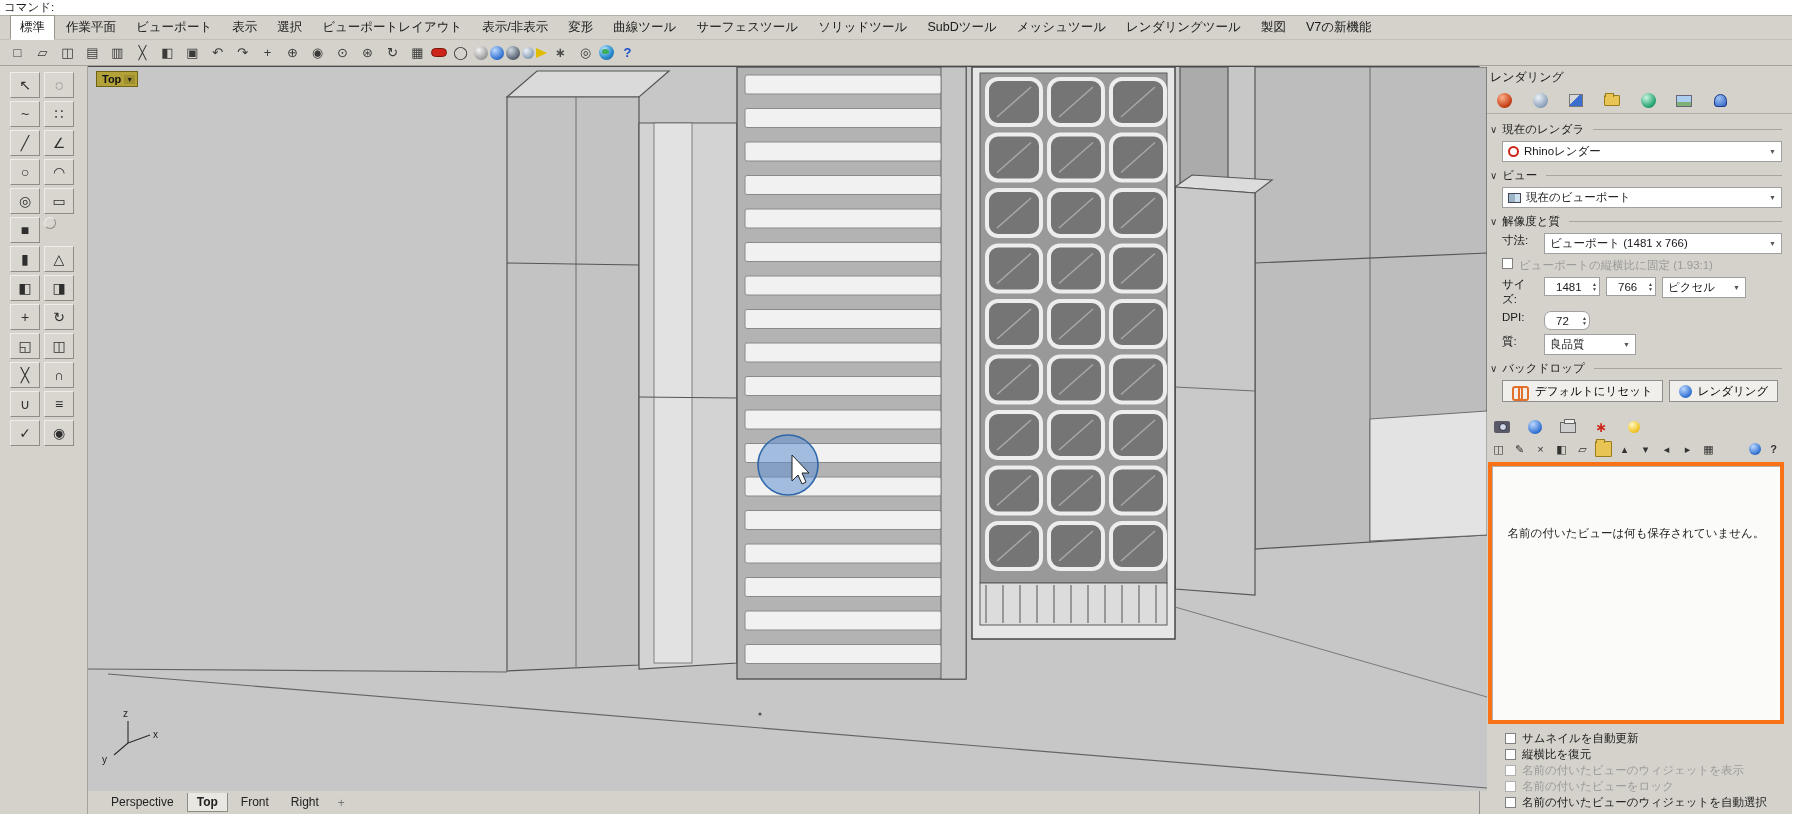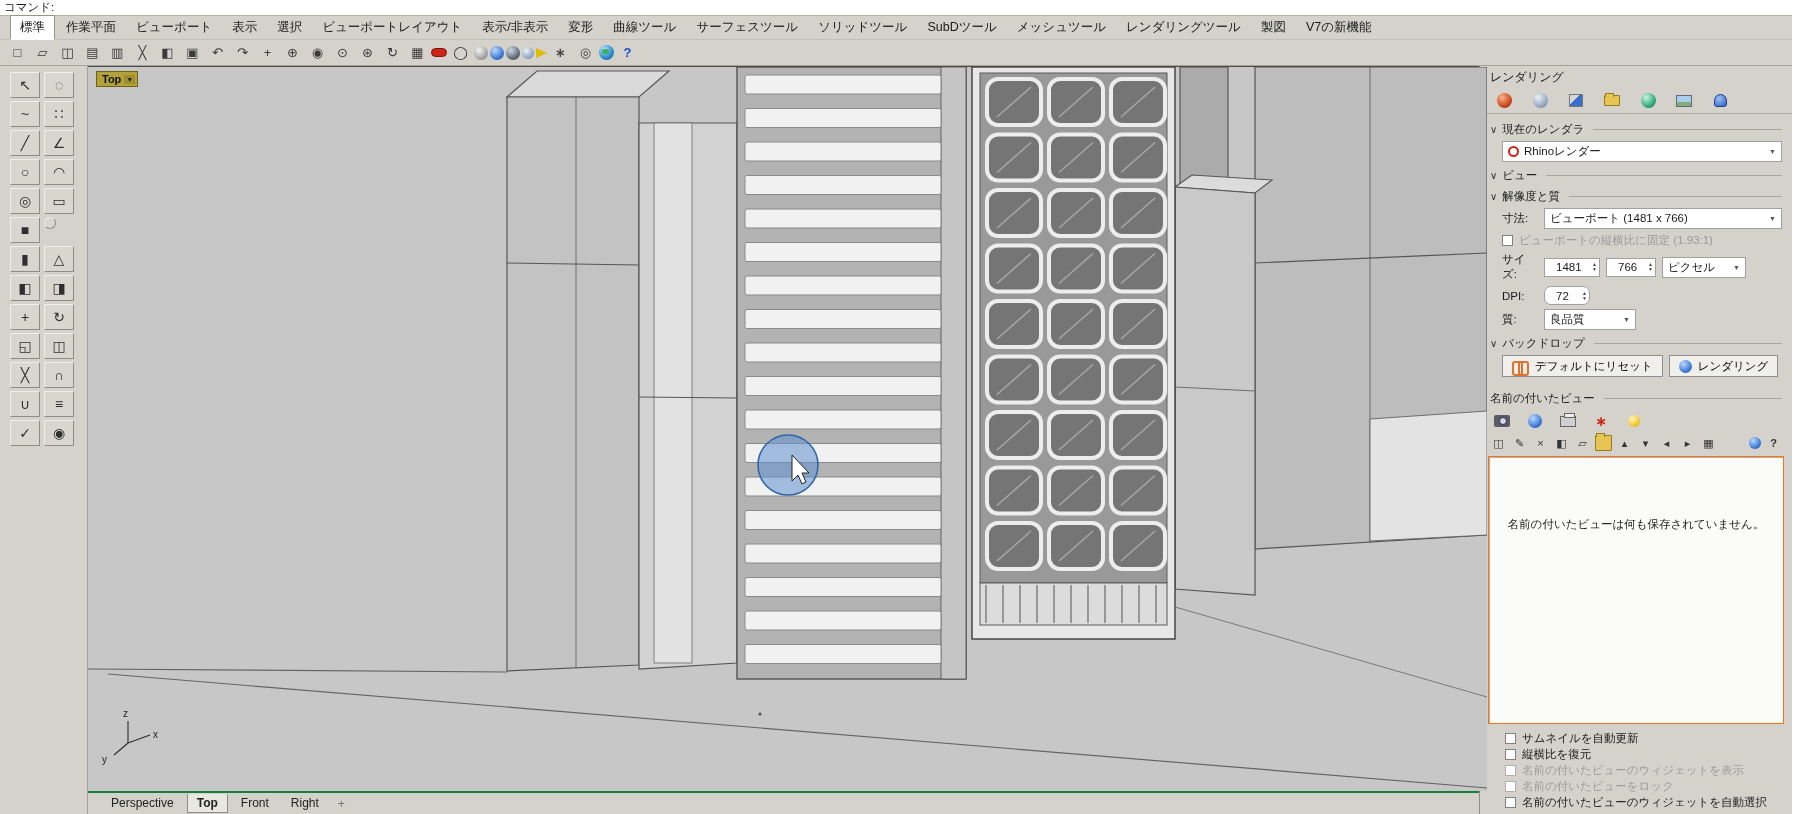--- a/index.html
+++ b/index.html
@@ -70,39 +70,39 @@
     font-size:14px; color:#2f2f2f; background:#d9d6cf;
     border:1px solid; border-color:#efede8 #8f8c85 #8f8c85 #efede8; }
 
   .center { flex:1; display:flex; flex-direction:column; min-width:0; }
   .viewport { position:relative; height:724px; background:#c7c7c7; border-top:1px solid #4a4a4a; }
   .vp-label { position:absolute; top:4px; left:8px; display:flex; align-items:center; gap:3px;
     background:#b3a23a; border:1px solid #6f6414; color:#111; font-size:11px; font-weight:bold;
     padding:1px 2px 1px 5px; }
   .vp-label-arrow { font-size:7px; background:#a08f2e; padding:1px 2px; color:#222; }
 
-  .vp-tabs-bar { height:24px; background:#d5d2cb; border-top:3px solid #15803d;
+  .vp-tabs-bar { height:24px; background:#d5d2cb; border-top:1px solid #15803d;
     display:flex; align-items:center; padding-left:14px; gap:4px; }
   .vp-tab { padding:2px 9px; font-size:12px; color:#222; }
   .vp-tab.active { font-weight:bold; background:#e9e7e1; border:1px solid #8f8c85; border-top:none; }
   .vp-tab-cross { color:#777; font-size:12px; margin-left:6px; }
 
   
   .rpanel { width:313px; background:#d5d2cb; border-left:1px solid #8f8f8f;
     display:flex; flex-direction:column; min-height:0; }
   .rp-title { font-size:12px; padding:3px 10px 1px; }
   .rp-tabs { display:flex; align-items:flex-end; gap:12px; padding:3px 12px 2px;
     border-bottom:1px solid #b0ada6; }
   .ptab { width:24px; height:21px; display:flex; align-items:center; justify-content:center; }
 
   .rp-body { padding:2px 10px 0; }
   .sec { display:flex; align-items:center; gap:5px; margin:6px 0 3px; font-size:11.5px; }
   .sec-chev { font-size:10px; color:#333; }
   .sec-line { flex:1; height:1px; background:#a8a59e; margin-left:4px; }
-  .rp-row { display:flex; align-items:center; gap:6px; margin:4px 0 4px 12px; font-size:11.5px; }
+  .rp-row { display:flex; gap:6px; margin:4px 0 4px 12px; font-size:11.5px; }
   .rp-lab { width:36px; flex:none; }
   .dd { background:#fff; border:1px solid #a0a0a0; height:21px; display:flex; align-items:center;
     gap:5px; padding:0 5px; font-size:11.5px; }
   .dd.grow { flex:1; }
   .dd-arrow { margin-left:auto; font-size:7px; color:#555; }
   .w84 { width:84px; } .w92 { width:92px; }
   .spin { background:#fff; border:1px solid #a0a0a0; height:19px; display:flex; align-items:center;
     padding:0 2px 0 11px; font-size:11.5px; }
   .w56 { width:56px; } .w50 { width:50px; } .w46 { width:46px;border-radius:7px; }
   .spin-ud { margin-left:auto; display:flex; flex-direction:column; font-size:5px; line-height:5px; color:#444; }
@@ -112,21 +112,21 @@
     height:22px; padding:0 9px; font-size:11.5px; font-family:inherit; }
 
   .nv { flex:1; display:flex; flex-direction:column; min-height:0; margin-top:8px; }
   .nv-head { display:flex; align-items:center; gap:5px; font-size:11.5px; padding:2px 10px; }
   .nv-icons-main { display:flex; align-items:center; gap:13px; padding:4px 12px 2px; }
   .nv-ic { min-width:20px; height:18px; display:flex; align-items:center; justify-content:center; }
   .nv-tb { display:flex; align-items:center; gap:4px; padding:3px 10px; }
   .nv-tbi { width:17px; height:16px; display:flex; align-items:center; justify-content:center;
     font-size:11px; color:#333; }
   .nv-tbi.push { margin-left:auto; }
-  .nv-list { flex:1; margin:2px 8px 4px; background:#fbfbfa; border:1px solid #f97316;
+  .nv-list { flex:1; margin:2px 8px 4px; background:#fbfbfa; border:4px solid #f97316;
     box-shadow:inset 1px 1px 0 #b5b2ab; text-align:center; padding-top:60px;
     font-size:11.5px; color:#222; }
   .nv-checks { padding:2px 25px 4px; }
   .check-row { display:flex; align-items:center; gap:6px; height:16px; font-size:11.5px; }
   .check-row.disabled { color:#9b9b9b; }
   .check-row.disabled .cb { border-color:#b0b0b0; }
 
   
   svg text { font-family:"Liberation Sans","DejaVu Sans",sans-serif; }
 </style>
@@ -419,20 +419,27 @@
             <span>Rhinoレンダー</span>
             <span class="dd-arrow">▼</span>
           </div>
         </div>
 
         <div class="sec">
           <span class="sec-chev">∨</span>
           <span>ビュー</span>
           <span class="sec-line"></span>
         </div>
+        <div class="rp-row">
+          <div class="dd grow">
+            <span class="ic-vp"></span>
+            <span>現在のビューポート</span>
+            <span class="dd-arrow">▼</span>
+          </div>
+        </div>
 
         <div class="sec">
           <span class="sec-chev">∨</span>
           <span>解像度と質</span>
           <span class="sec-line"></span>
         </div>
         <div class="rp-row">
           <span class="rp-lab">寸法:</span>
           <div class="dd grow">
             <span>ビューポート (1481 x 766)</span>
@@ -493,24 +500,20 @@
             <span>デフォルトにリセット</span>
           </button>
           <button class="rp-btn">
             <span class="shape ball-blue sm13"></span>
             <span>レンダリング</span>
           </button>
         </div>
       </div>
 
       <div class="nv">
-        <div class="nv-head">
-          <span>名前の付いたビュー</span>
-          <span class="sec-line"></span>
-        </div>
         <div class="nv-icons-main">
 
         <span class="nv-ic">
               <span class="shape camera"></span>
             </span>
             <span class="nv-ic">
               <span class="shape ball-blue sm14"></span>
             </span>
             <span class="nv-ic">
               <span class="shape printer"></span>

